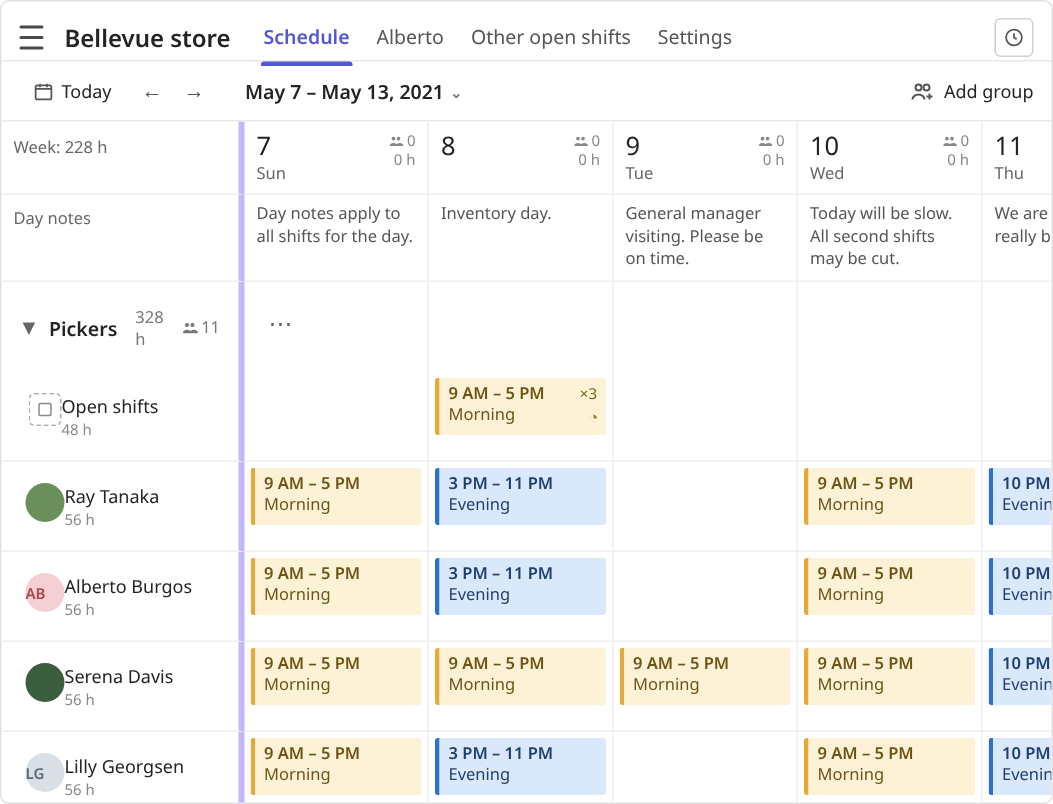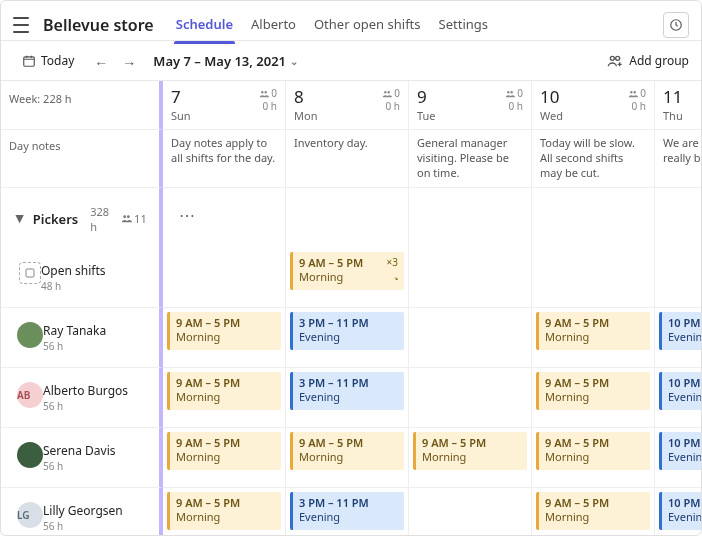--- a/index.html
+++ b/index.html
@@ -36,21 +36,21 @@
   
   .toolbar {
     display:flex; align-items:center; gap:8px;
     padding:8px 12px;
     height:40px;
     border-bottom:1px solid #e8e8e8;
   }
   .today-btn { display:flex; align-items:center; gap:5px; padding:3px 8px; border:1px solid transparent; border-radius:4px; cursor:pointer; font-size:12px;}
   .today-btn svg{width:14px;height:14px;}
   .nav-arrow { width:20px; height:20px; display:flex; align-items:center; justify-content:center; cursor:pointer; font-size:14px; color:#555;}
-  .date-range { font-weight:600; font-size:13px; margin-left:6px; display:flex; align-items:center; gap:4px; cursor:pointer;}
+  .date-range { font-weight:600; font-size:13px; margin-left:16px; display:flex; align-items:center; gap:4px; cursor:pointer;}
   .chev{font-size:10px;opacity:.6;}
   .add-group { margin-left:auto; display:flex; align-items:flex-end; gap:6px; cursor:pointer; font-size:12px;}
   .add-group svg{width:16px;height:16px;}
 
   
   .grid-scroll{overflow:hidden;}
   .grid {
     display:grid;
     grid-template-columns: 162px repeat(5, 123px);
     width: max-content;
@@ -153,21 +153,20 @@
         <div class="dayabbr">Sun</div>
         <div class="daymeta">
           <div class="pp"><svg viewBox="0 0 24 24">
               <path d="M8 11a3 3 0 100-6 3 3 0 000 6zM16 11a3 3 0 100-6 3 3 0 000 6zM2 20c0-3 2.5-5 6-5s6 2 6 5M12 20c0-3 2.5-5 6-5s6 2 6 5"></path>
             </svg> 0</div>
           <div>0 h</div>
         </div>
       </div>
       <div class="cell day-hdr">
         <div class="daynum">8</div>
-        <div class="dayabbr">Mon</div>
         <div class="daymeta">
           <div class="pp"><svg viewBox="0 0 24 24">
               <path d="M8 11a3 3 0 100-6 3 3 0 000 6zM16 11a3 3 0 100-6 3 3 0 000 6zM2 20c0-3 2.5-5 6-5s6 2 6 5M12 20c0-3 2.5-5 6-5s6 2 6 5"></path>
             </svg> 0</div>
           <div>0 h</div>
         </div>
       </div>
       <div class="cell day-hdr">
         <div class="daynum">9</div>
         <div class="dayabbr">Tue</div>

